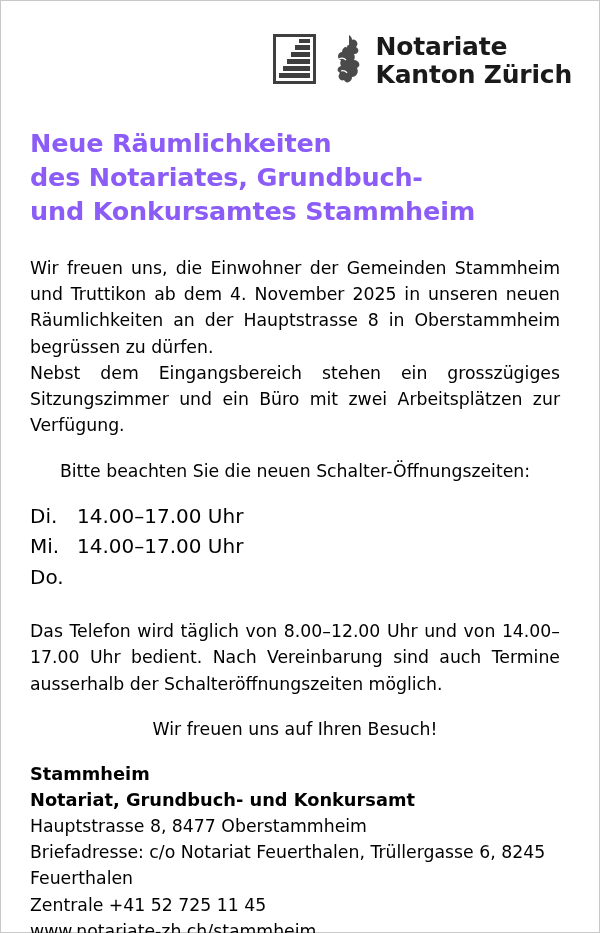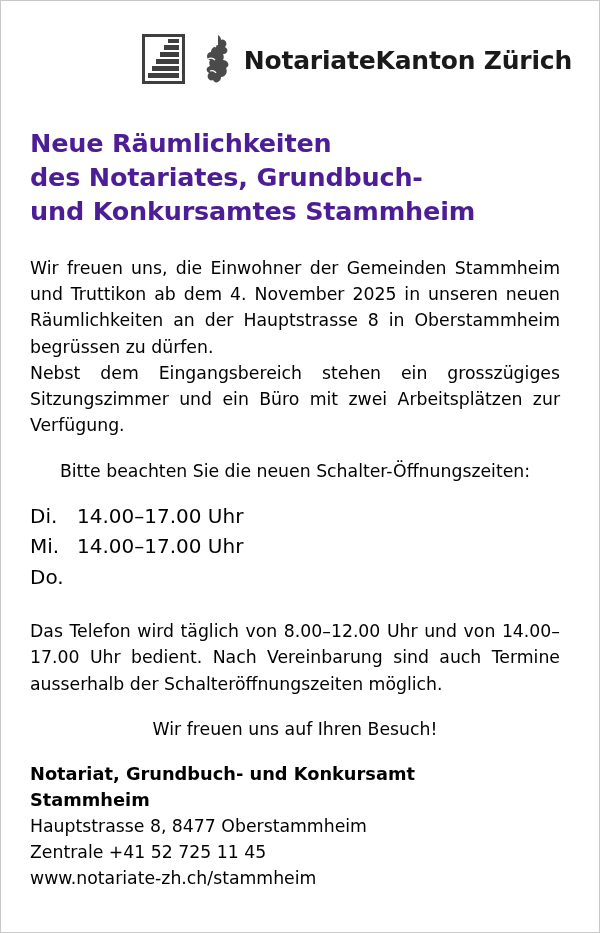--- a/index.html
+++ b/index.html
@@ -43,41 +43,41 @@
     align-items: flex-start;
     gap: 6px;
   }
   .logo-steps {
     width: 50px;
     height: 52px;
     position: relative;
   }
   .logo-wordmark {
     display: flex;
-    flex-direction: row;
+    flex-direction: column;
     justify-content: flex-start;
     line-height: 1.12;
   }
   .logo-line {
     font-family: "DejaVu Sans", sans-serif;
     font-weight: bold;
     font-size: 25px;
     letter-spacing: -0.2px;
     color: #1a1a1a;
     white-space: nowrap;
   }
 
   
   .headline {
     margin-top: 34px;
     font-weight: bold;
     font-size: 25.5px;
     line-height: 1.33;
     letter-spacing: -0.2px;
-    color: #4c1d95;
+    color: #8b5cf6;
   }
   .headline div { white-space: nowrap; }
 
   
   .body-block {
     margin-top: 26px;
     font-size: 17.3px;
     line-height: 1.52;
     text-align: justify;
   }
@@ -174,21 +174,22 @@
         <span class="hours-day">Do.</span>
       </div>
     </div>
 
     <div class="body-block">
       <p class="para">Das Telefon wird täglich von 8.00–12.00 Uhr und von 14.00–17.00 Uhr bedient. Nach Vereinbarung sind auch Termine ausserhalb der Schalteröffnungszeiten möglich.</p>
       <p class="para gap nojust">Wir freuen uns auf Ihren Besuch!</p>
     </div>
 
     <div class="contact">
+      <div class="contact-title">Stammheim</div>
       <div class="contact-title">Notariat, Grundbuch- und Konkursamt</div>
-      <div class="contact-title">Stammheim</div>
       <div class="contact-line">Hauptstrasse 8, 8477 Oberstammheim</div>
+      <div class="contact-line">Briefadresse: c/o Notariat Feuerthalen, Trüllergasse 6, 8245 Feuerthalen</div>
       <div class="contact-line">Zentrale +41 52 725 11 45</div>
       <div class="contact-line">www.notariate-zh.ch/stammheim</div>
     </div>
 
   </div>
 </div>
 
 </body></html>

